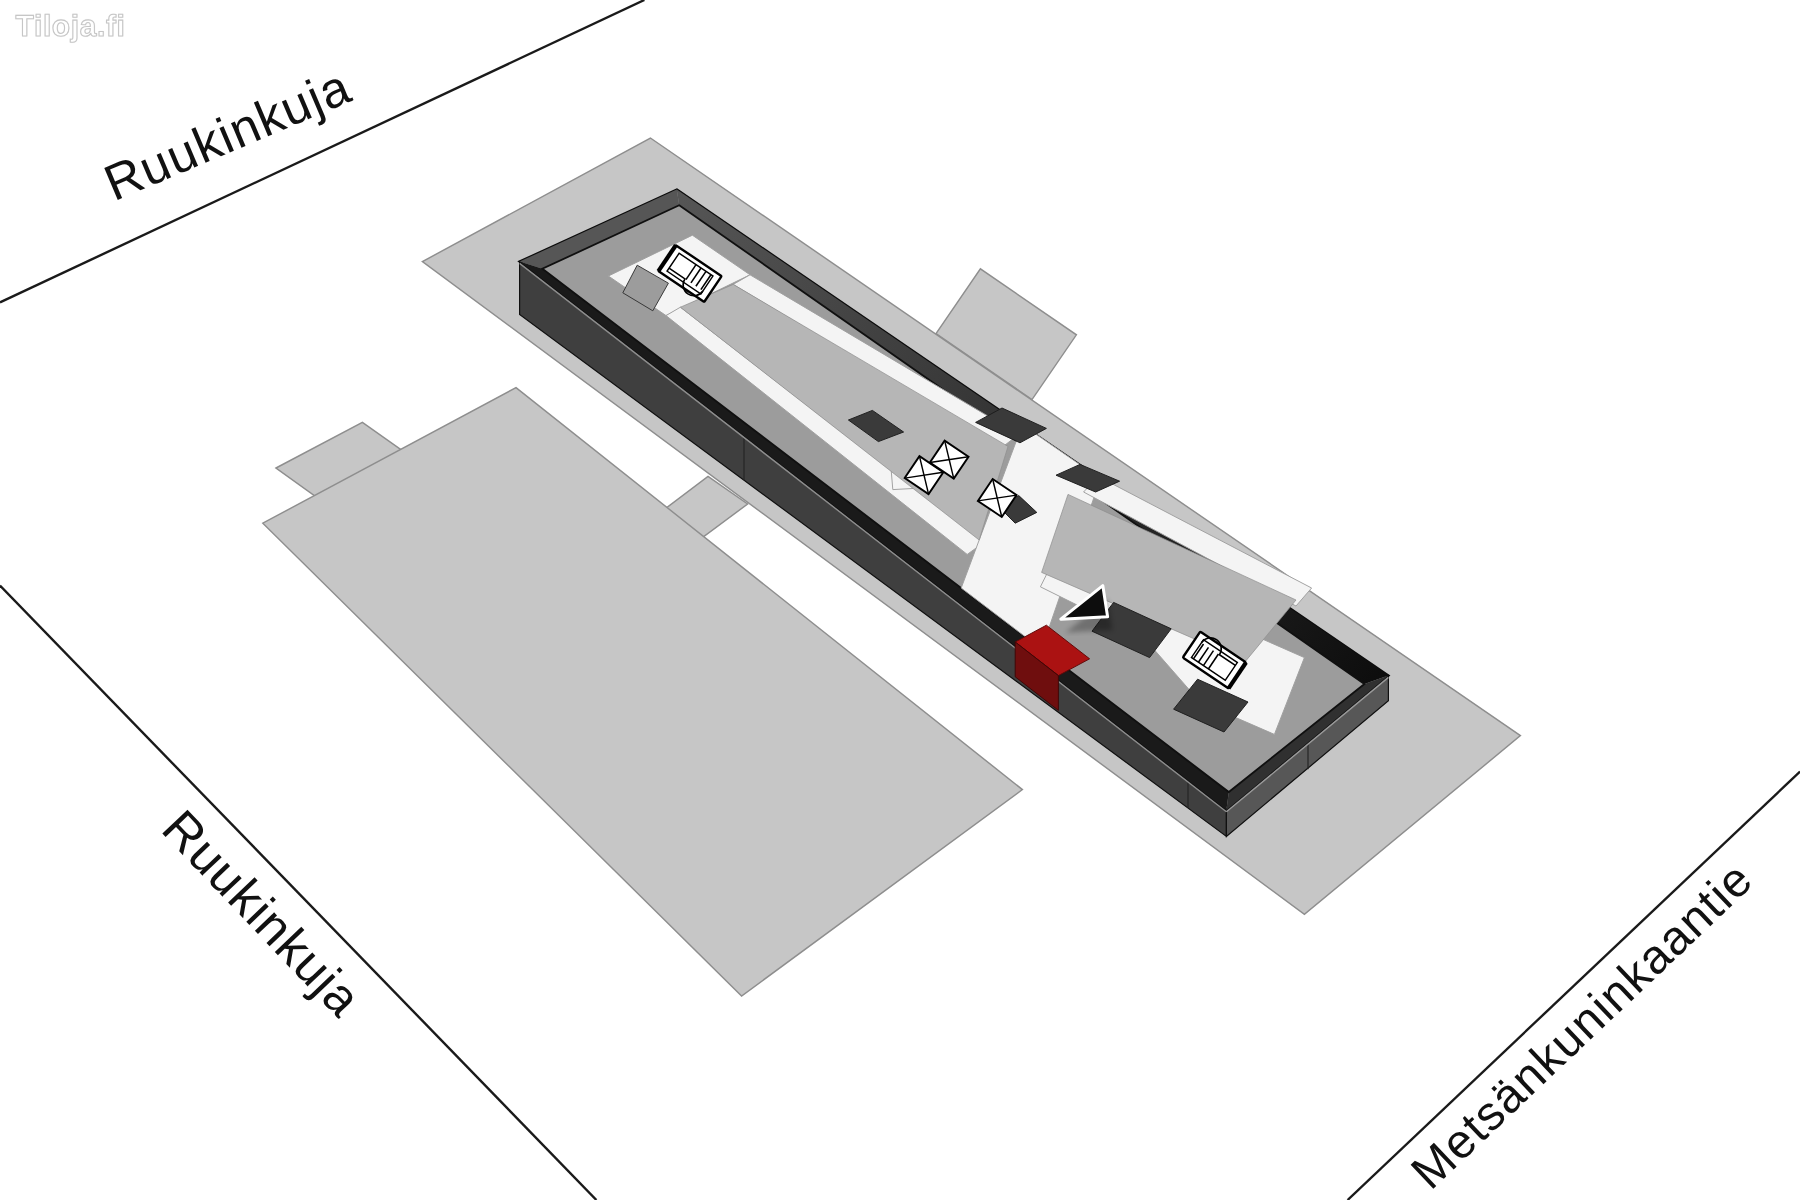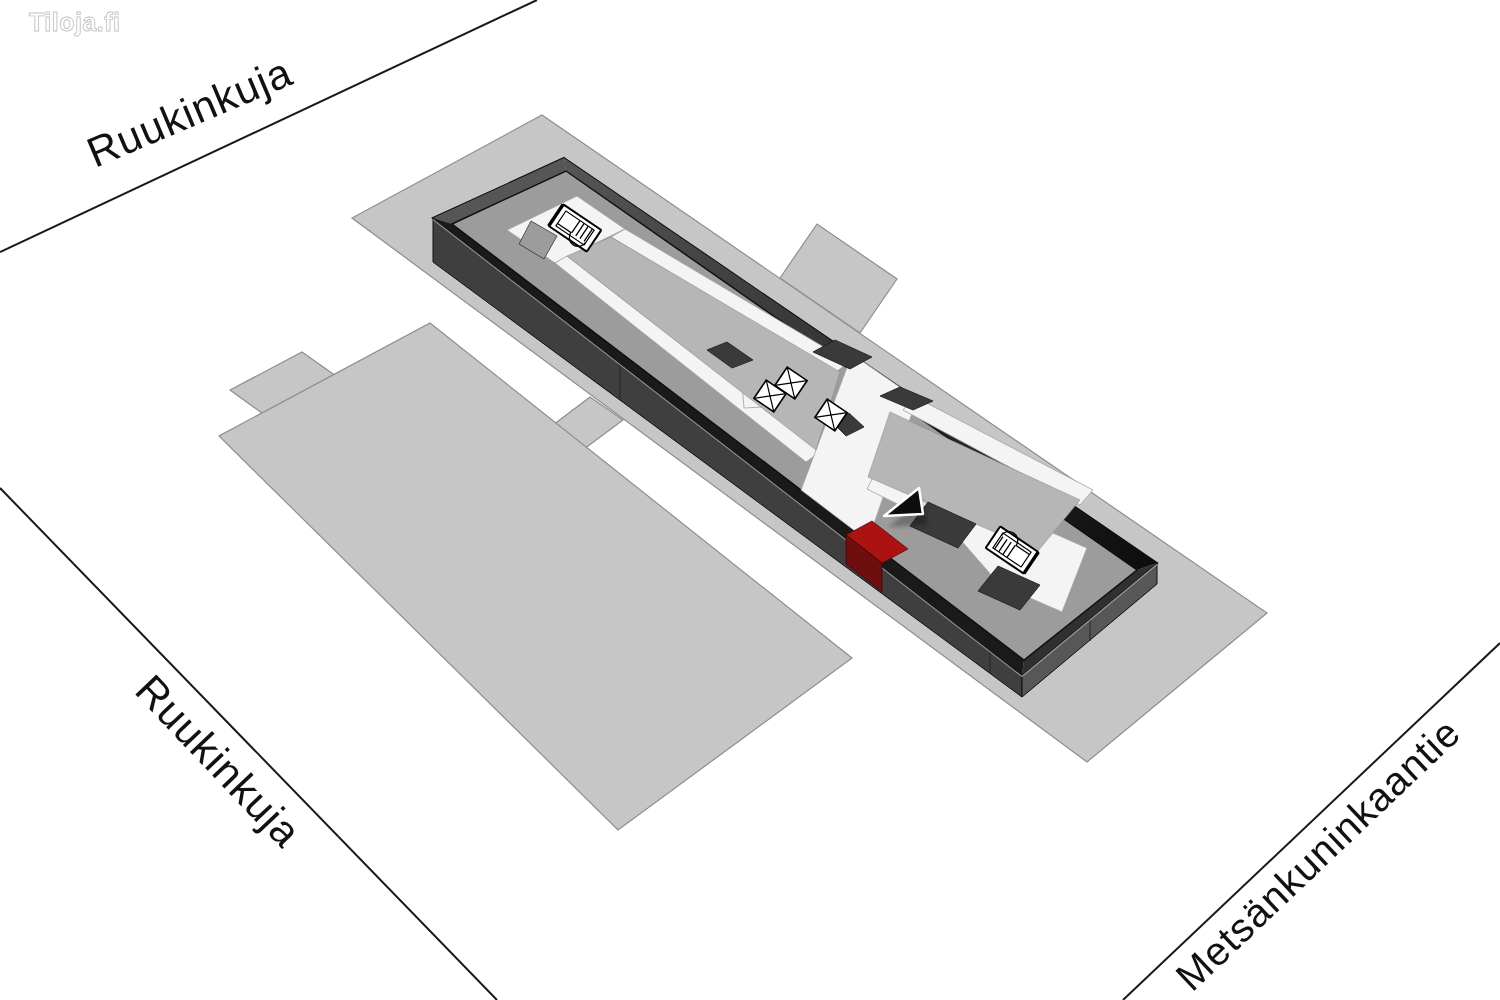--- a/index.html
+++ b/index.html
@@ -1,21 +1,21 @@
 <!DOCTYPE html>
 <html><head>
 <meta charset="utf-8">
 <style>
   html,body{margin:0;padding:0;background:#fff;}
   .stage{position:relative;width:1500px;height:1000px;background:#fff;overflow:hidden;
          font-family:"Liberation Sans", sans-serif;}
   .stage svg{position:absolute;left:0;top:0;}
   .street-label{font-size:42px;fill:#111;letter-spacing:1px;}
   .street-label.small{font-size:40px;}
-  .logo{position:absolute;left:29px;top:8px;font-size:25px;font-weight:600;letter-spacing:.5px;
+  .logo{position:absolute;left:13px;top:8px;font-size:25px;font-weight:600;letter-spacing:.5px;
         color:#fff;-webkit-text-stroke:0.9px #c6c6c6;text-shadow:0 0 1px #d2d2d2;text-align:center;}
   .parcel{fill:#c6c6c6;stroke:#8e8e8e;stroke-width:1.2;}
   .corridor{fill:#f4f4f4;stroke:#9f9f9f;stroke-width:0.8;}
   .island{fill:#b6b6b6;stroke:#8e8e8e;stroke-width:0.6;}
   .dark-unit{fill:#3a3a3a;stroke:#1c1c1c;stroke-width:0.8;}
   .icon-box{fill:#ffffff;stroke:#000;stroke-width:2;}
   .icon-line{stroke:#000;stroke-width:1.3;fill:none;}
   .seam{stroke:#262626;stroke-width:1;}
 </style>
 </head>

